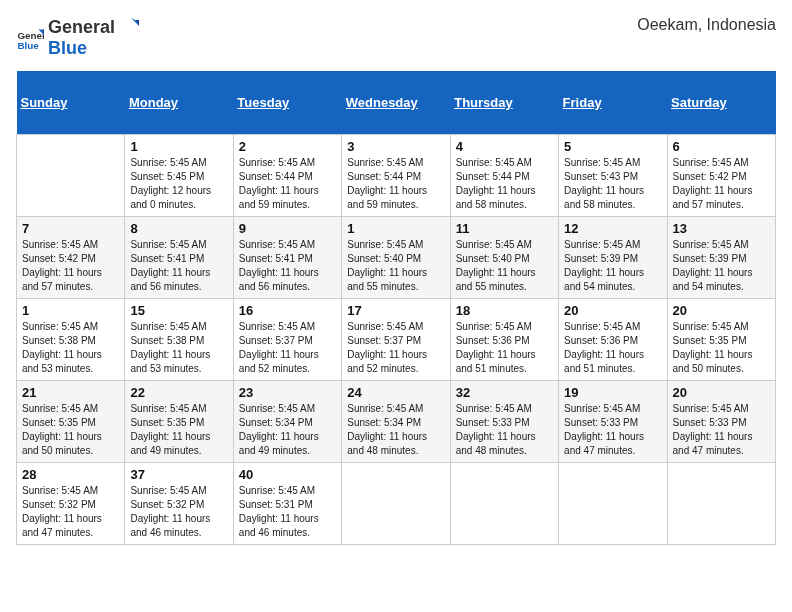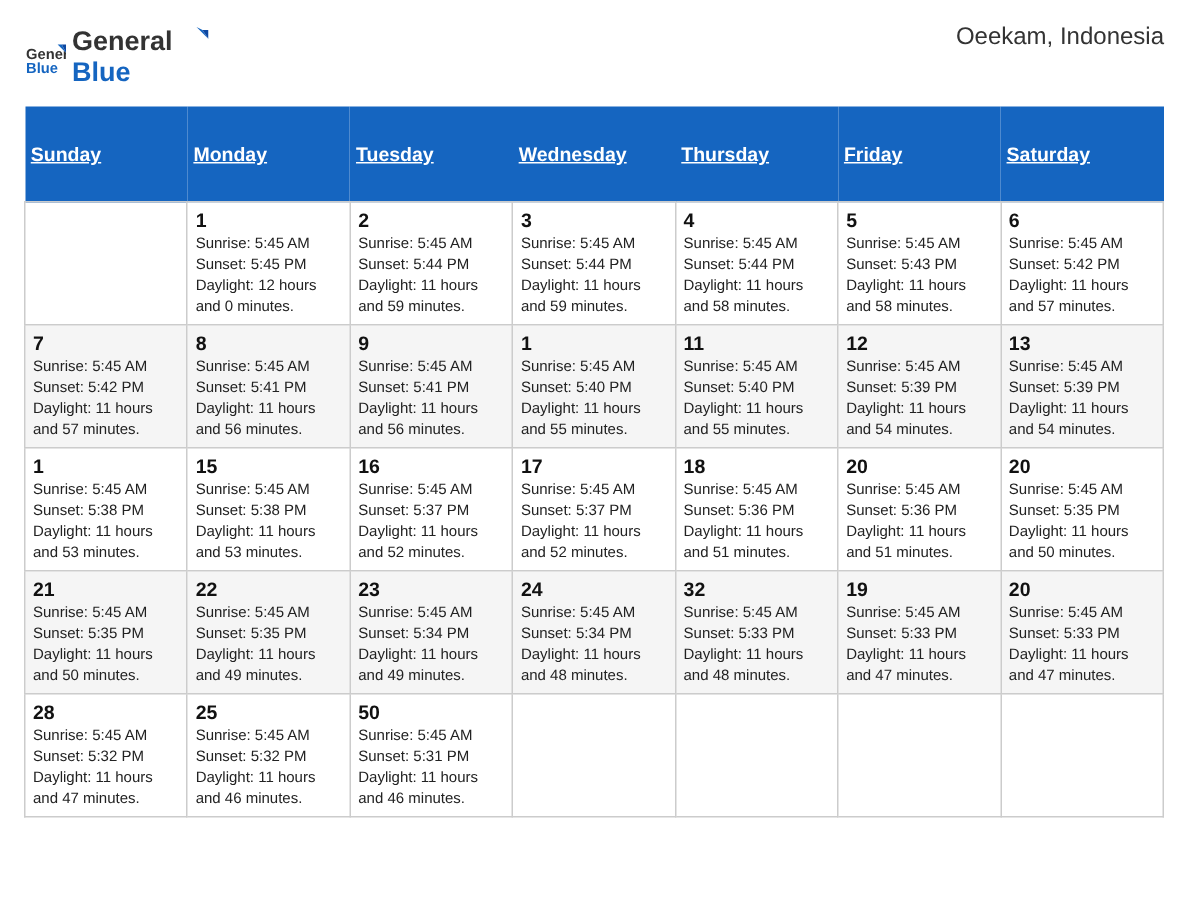--- a/index.html
+++ b/index.html
@@ -252,25 +252,25 @@
           <span class="day-number">20</span>
           <div class="day-info">Sunrise: 5:45 AM<br>Sunset: 5:33 PM<br>Daylight: 11 hours and 47 minutes.</div>
         </td>
       </tr>
       <tr>
         <td>
           <span class="day-number">28</span>
           <div class="day-info">Sunrise: 5:45 AM<br>Sunset: 5:32 PM<br>Daylight: 11 hours and 47 minutes.</div>
         </td>
         <td>
-          <span class="day-number">25</span>
+          <span class="day-number">37</span>
           <div class="day-info">Sunrise: 5:45 AM<br>Sunset: 5:32 PM<br>Daylight: 11 hours and 46 minutes.</div>
         </td>
         <td>
-          <span class="day-number">50</span>
+          <span class="day-number">40</span>
           <div class="day-info">Sunrise: 5:45 AM<br>Sunset: 5:31 PM<br>Daylight: 11 hours and 46 minutes.</div>
         </td>
         <td class="empty-cell"></td>
         <td class="empty-cell"></td>
         <td class="empty-cell"></td>
         <td class="empty-cell"></td>
       </tr>
     </tbody>
 </table>
 

